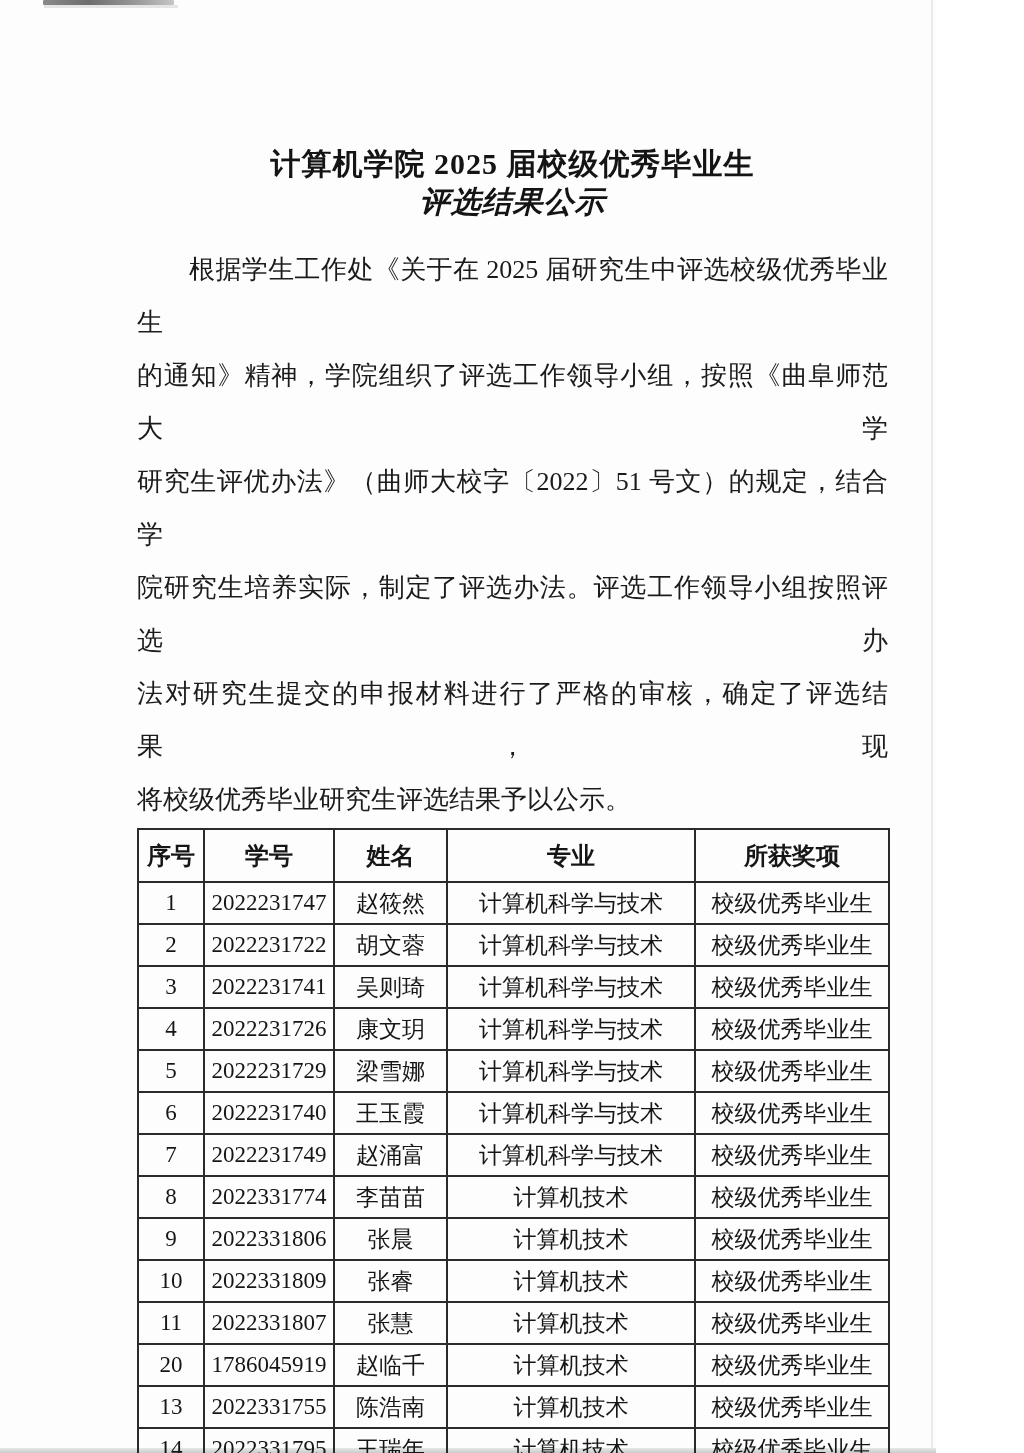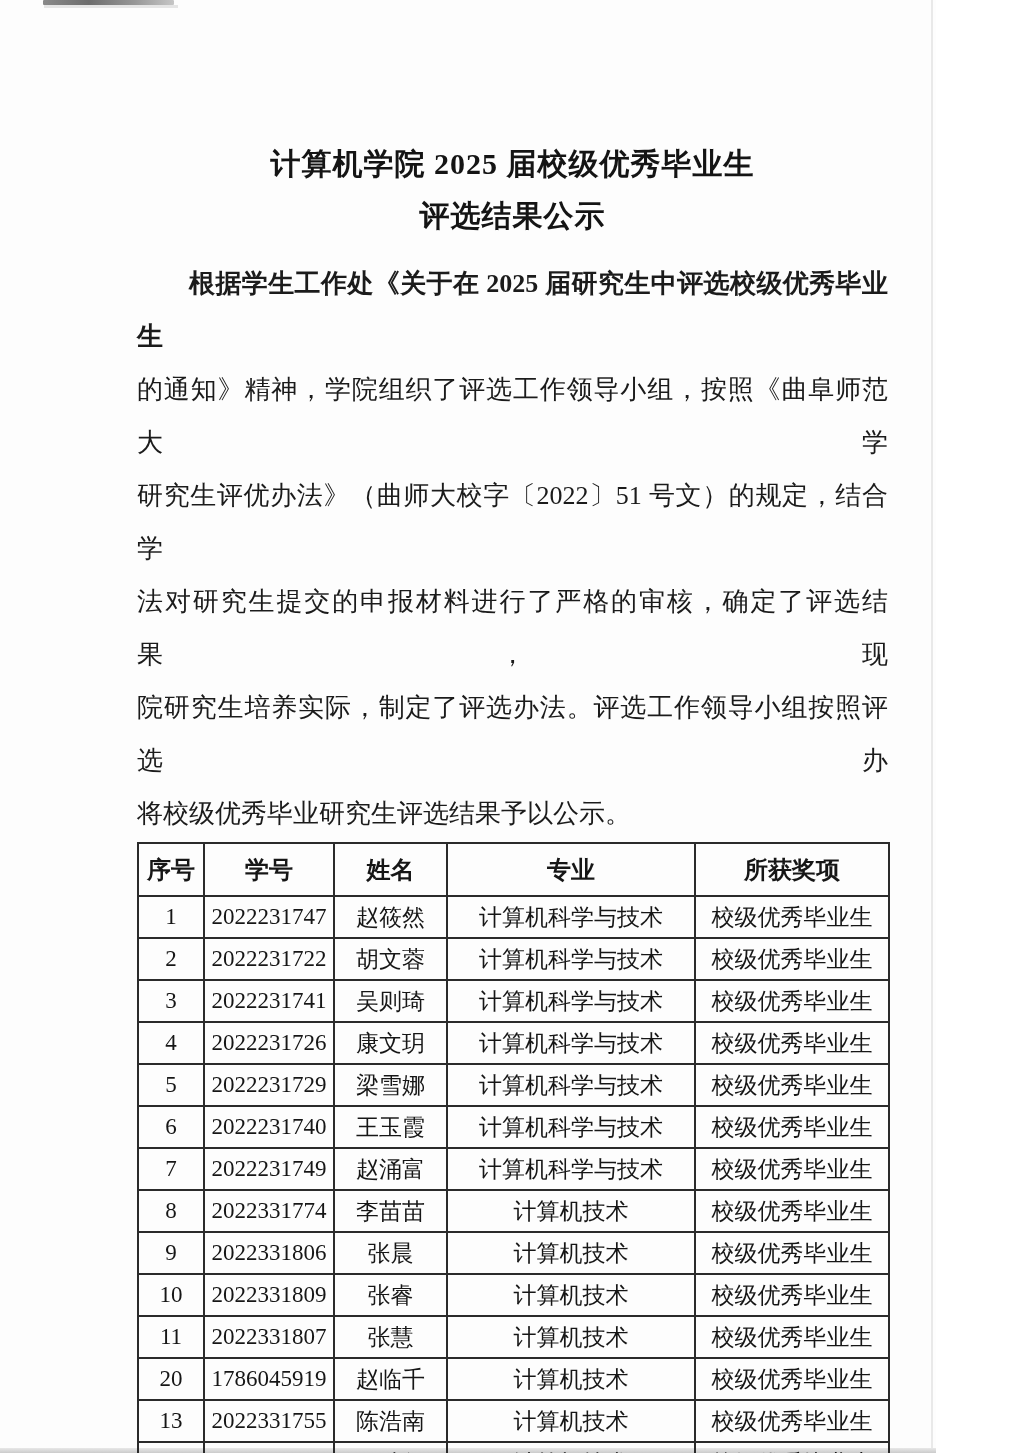--- a/index.html
+++ b/index.html
@@ -25,33 +25,33 @@
   }
   .title-line {
     text-align: center;
     font-weight: 700;
     font-size: 30px;
     line-height: 38px;
     letter-spacing: 1px;
     color: #141414;
   }
   .title-line + .title-line {
-    margin-top: 14px;
+    font-style: italic;
   }
   .para {
     margin-top: 22px;
     font-size: 26px;
     line-height: 53px;
     color: #1b1b1b;
   }
   .para-line {
     text-align: justify;
     text-align-last: justify;
   }
-  .para-line:first-child { text-indent: 2em; font-weight: bold; }
+  .para-line:first-child { text-indent: 2em; }
   .para-line:last-child { text-align-last: left; }
 
   .results-table {
     margin-top: 2px;
     border-collapse: collapse;
     table-layout: fixed;
     width: 751px;
     color: #161616;
   }
   .results-table th,
@@ -116,22 +116,22 @@
   <div class="content">
 
     <div class="title-line">计算机学院 2025 届校级优秀毕业生</div>
 
     <div class="title-line">评选结果公示</div>
 
     <div class="para">
         <div class="para-line">根据学生工作处《关于在 2025 届研究生中评选校级优秀毕业生</div>
         <div class="para-line">的通知》精神，学院组织了评选工作领导小组，按照《曲阜师范大学</div>
         <div class="para-line">研究生评优办法》（曲师大校字〔2022〕51 号文）的规定，结合学</div>
+        <div class="para-line">院研究生培养实际，制定了评选办法。评选工作领导小组按照评选办</div>
         <div class="para-line">法对研究生提交的申报材料进行了严格的审核，确定了评选结果，现</div>
-        <div class="para-line">院研究生培养实际，制定了评选办法。评选工作领导小组按照评选办</div>
         <div class="para-line">将校级优秀毕业研究生评选结果予以公示。</div>
       </div>
 
     <table class="results-table">
       <colgroup>
         <col style="width:66px">
         <col style="width:130px">
         <col style="width:113px">
         <col style="width:248px">
         <col style="width:194px">

